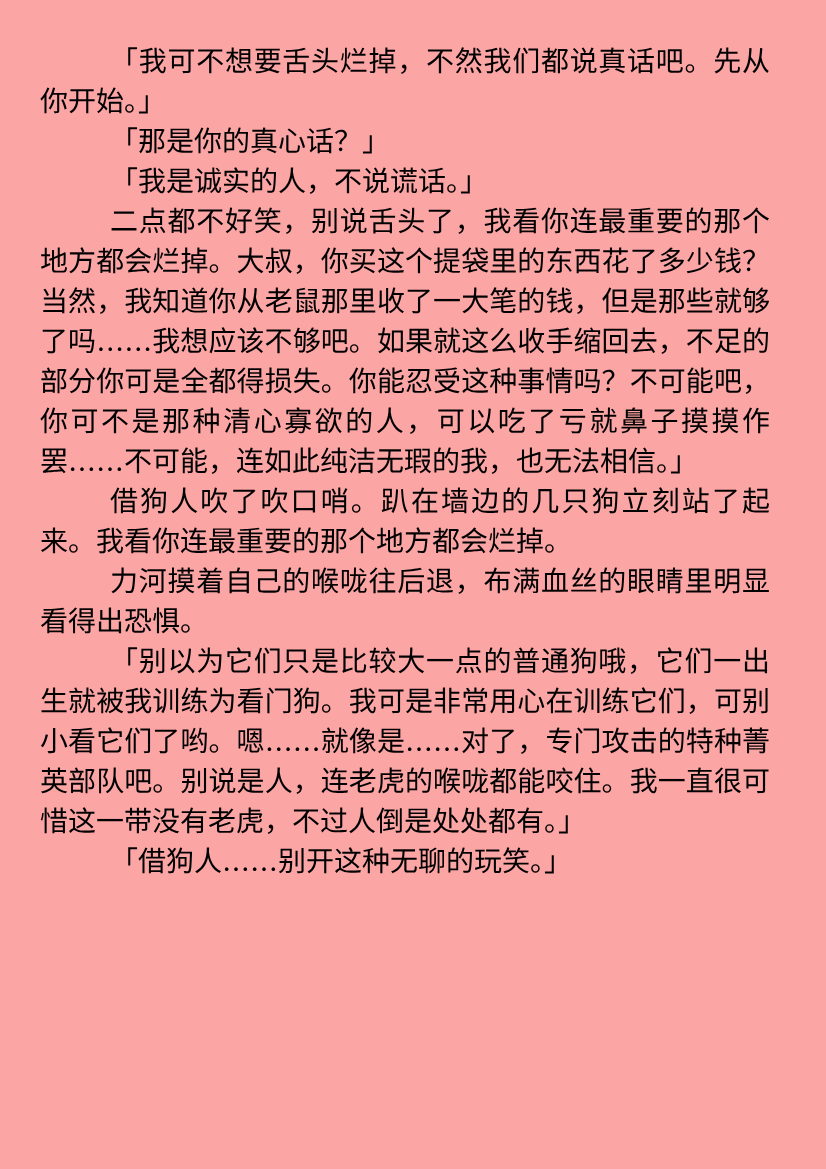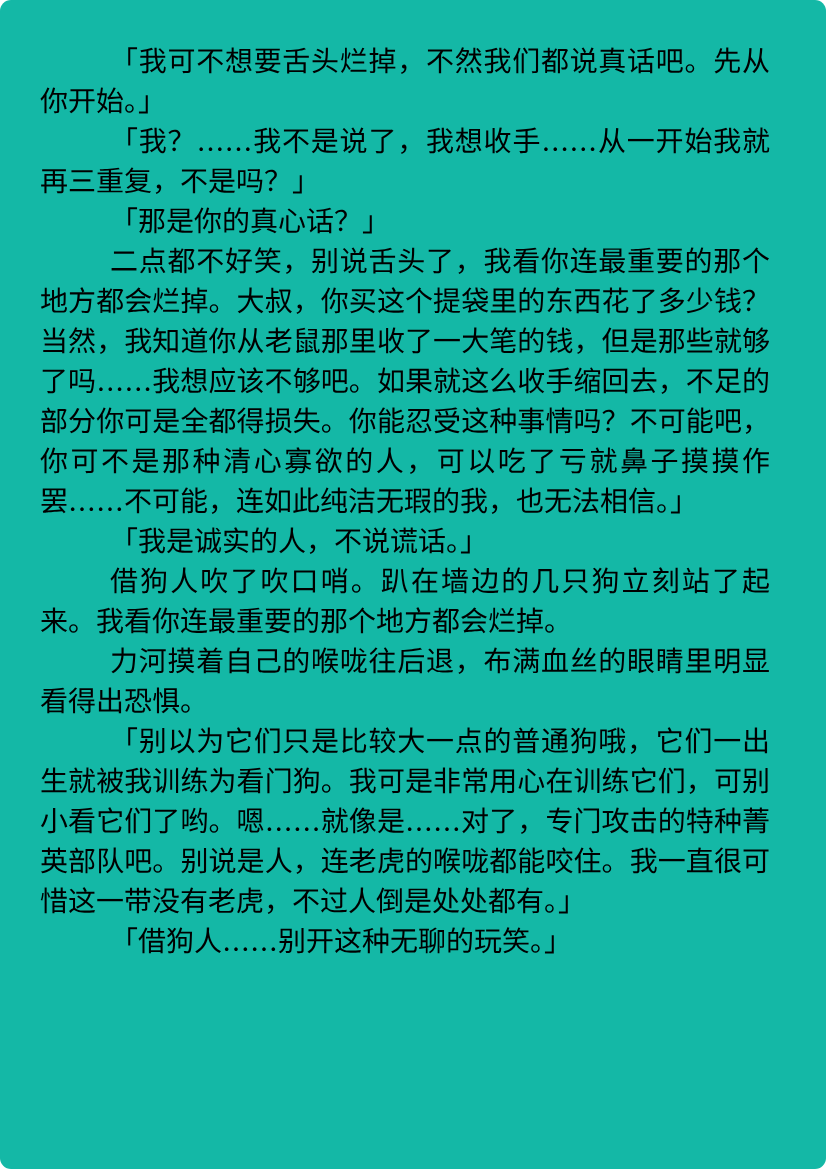--- a/index.html
+++ b/index.html
@@ -11,22 +11,21 @@
     width: 826px;
     height: 1169px;
     overflow: hidden;
     font-family: "DejaVu Serif", "Liberation Serif", serif;
   }
   .page {
     box-sizing: border-box;
     width: 826px;
     height: 1169px;
     padding: 42px 0 0 40px;
-    background: #14b8a6;
-    border-radius: 11px;
+    background: #fca5a5;
   }
   .text-column {
     width: 730px;
   }
   p.para {
     margin: 0;
     padding: 0;
     font-size: 28px;
     line-height: 40px;
     color: #000000;
@@ -36,22 +35,21 @@
     word-break: break-all;
     overflow-wrap: break-word;
   }
 </style>
 </head>
 <body>
 
 <main class="page">
   <div class="text-column">
     <p class="para">「我可不想要舌头烂掉，不然我们都说真话吧。先从你开始。」</p>
-    <p class="para">「我？……我不是说了，我想收手……从一开始我就再三重复，不是吗？」</p>
     <p class="para">「那是你的真心话？」</p>
+    <p class="para">「我是诚实的人，不说谎话。」</p>
     <p class="para">二点都不好笑，别说舌头了，我看你连最重要的那个地方都会烂掉。大叔，你买这个提袋里的东西花了多少钱？当然，我知道你从老鼠那里收了一大笔的钱，但是那些就够了吗……我想应该不够吧。如果就这么收手缩回去，不足的部分你可是全都得损失。你能忍受这种事情吗？不可能吧，你可不是那种清心寡欲的人，可以吃了亏就鼻子摸摸作罢……不可能，连如此纯洁无瑕的我，也无法相信。」</p>
-    <p class="para">「我是诚实的人，不说谎话。」</p>
     <p class="para">借狗人吹了吹口哨。趴在墙边的几只狗立刻站了起来。我看你连最重要的那个地方都会烂掉。</p>
     <p class="para">力河摸着自己的喉咙往后退，布满血丝的眼睛里明显看得出恐惧。</p>
     <p class="para">「别以为它们只是比较大一点的普通狗哦，它们一出生就被我训练为看门狗。我可是非常用心在训练它们，可别小看它们了哟。嗯……就像是……对了，专门攻击的特种菁英部队吧。别说是人，连老虎的喉咙都能咬住。我一直很可惜这一带没有老虎，不过人倒是处处都有。」</p>
     <p class="para">「借狗人……别开这种无聊的玩笑。」</p>
   </div>
 </main>
 
 </body></html>

